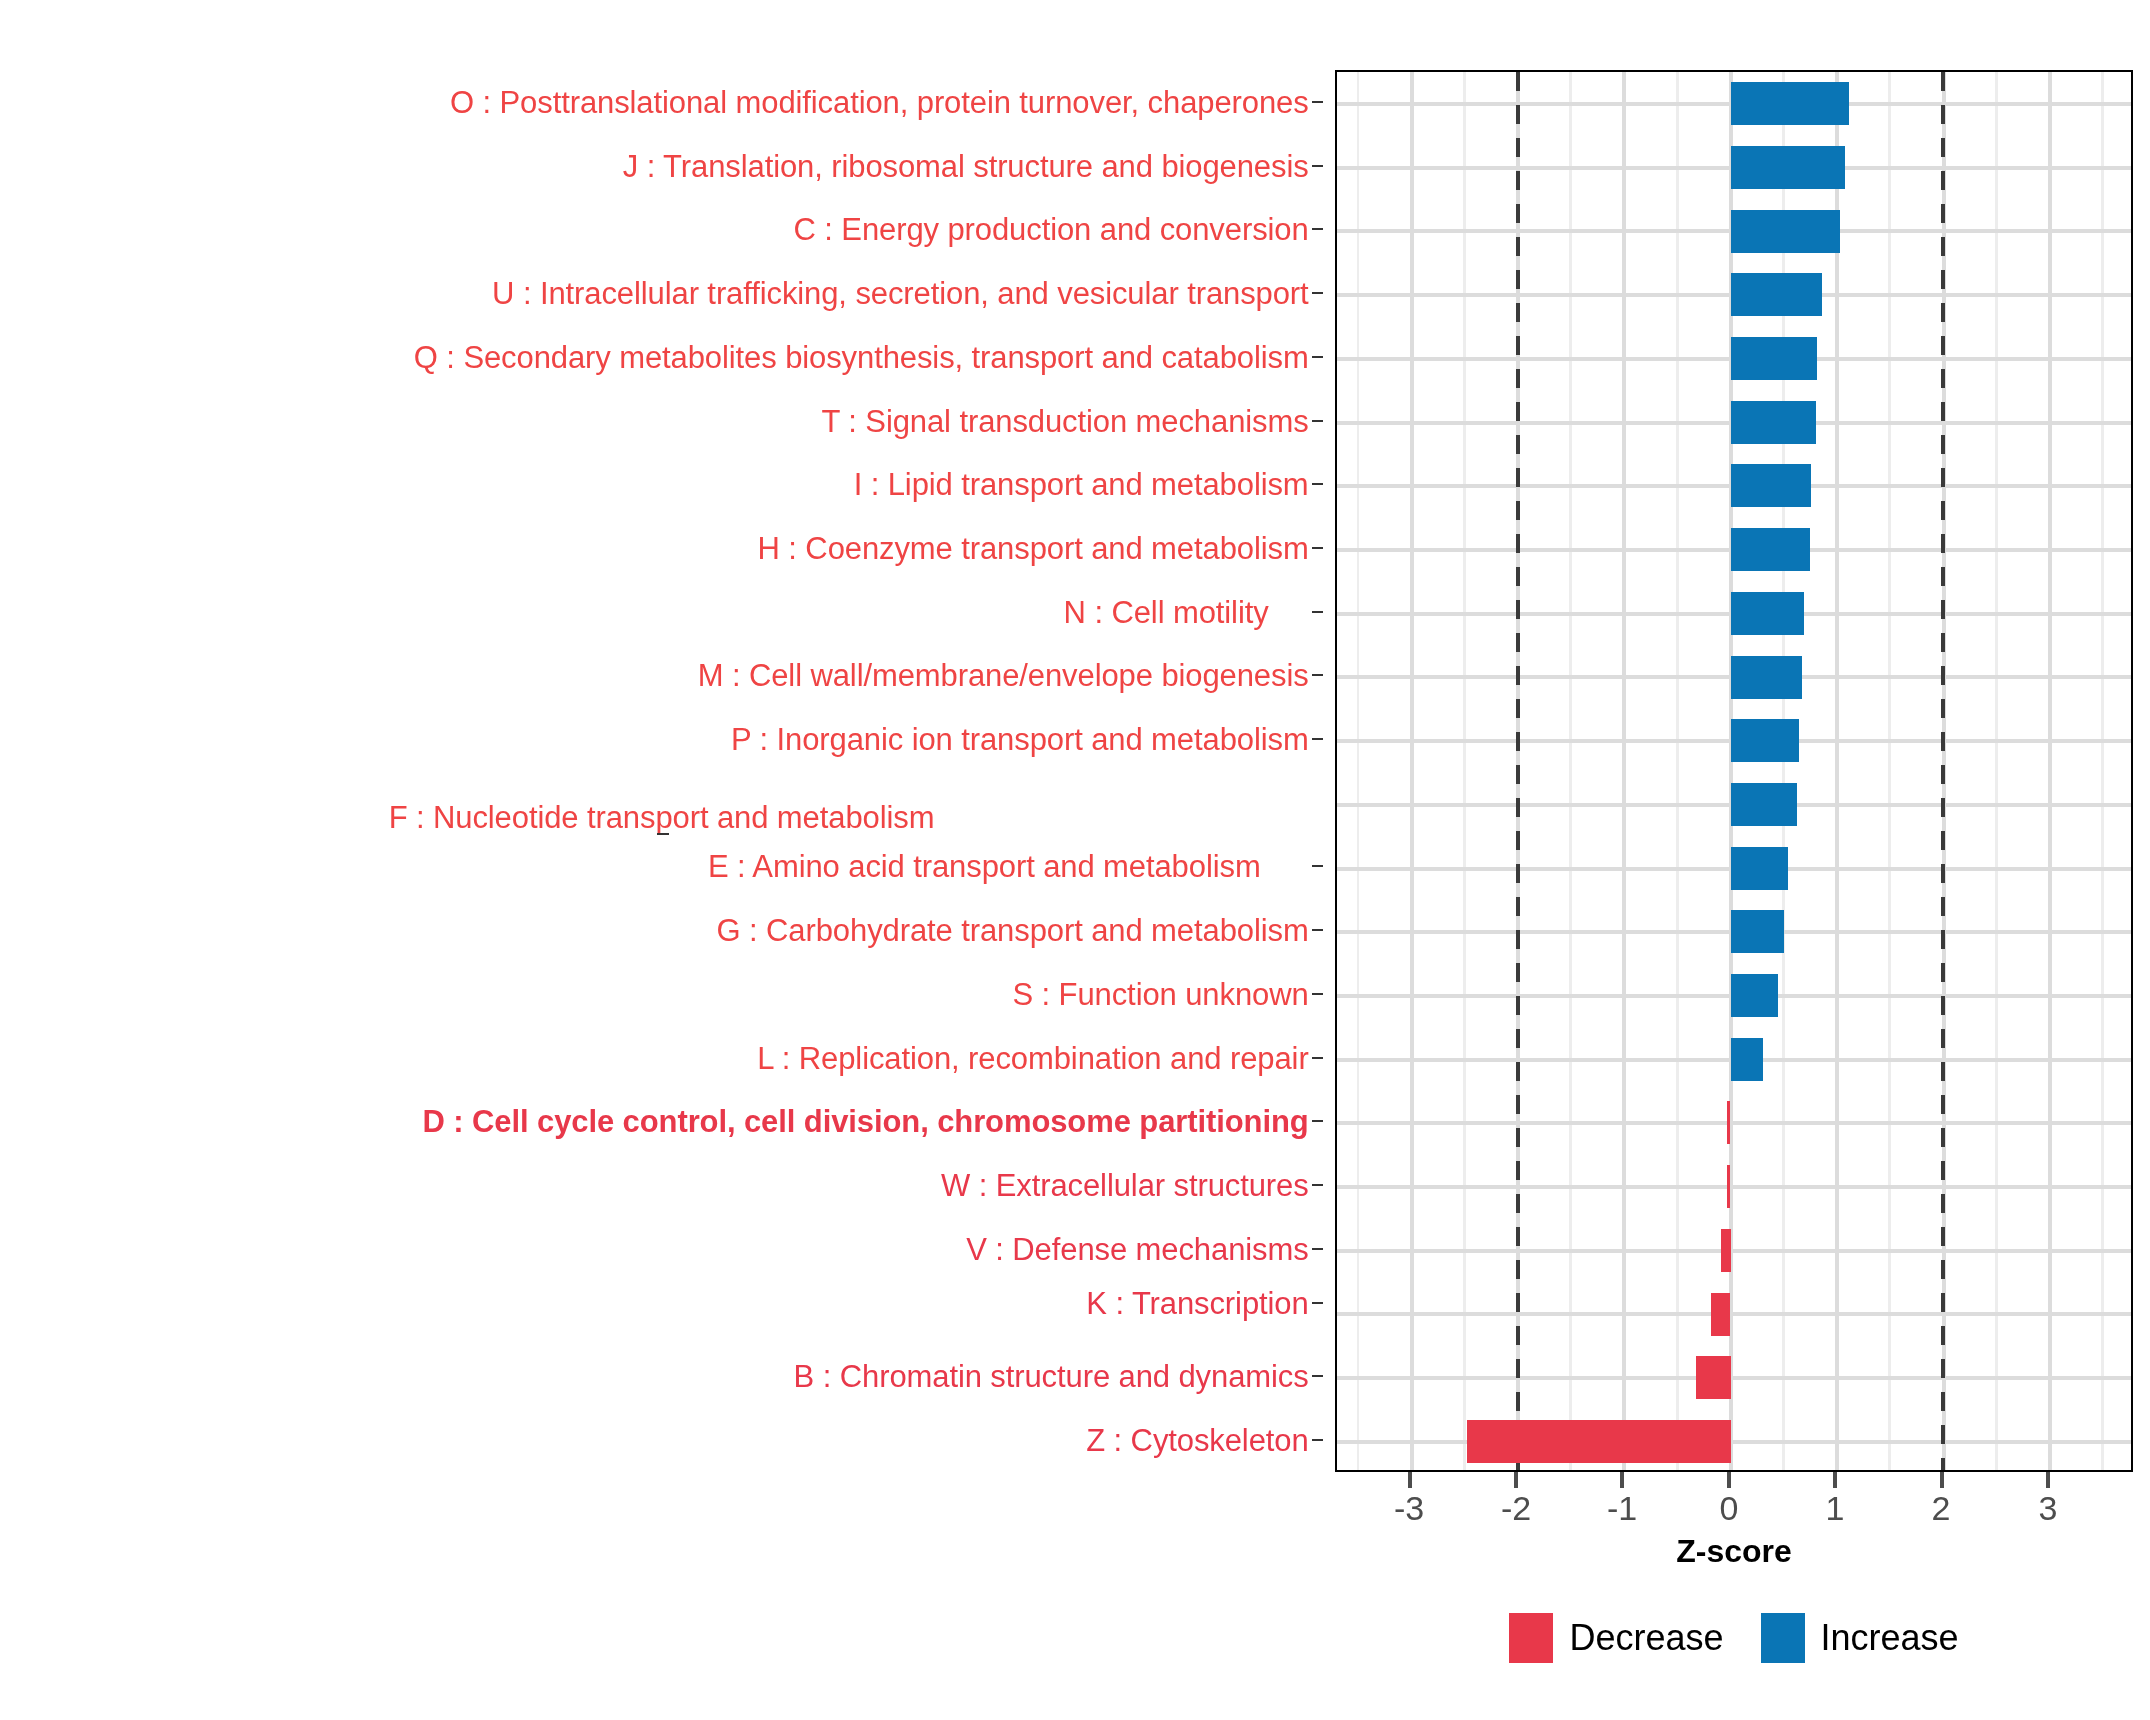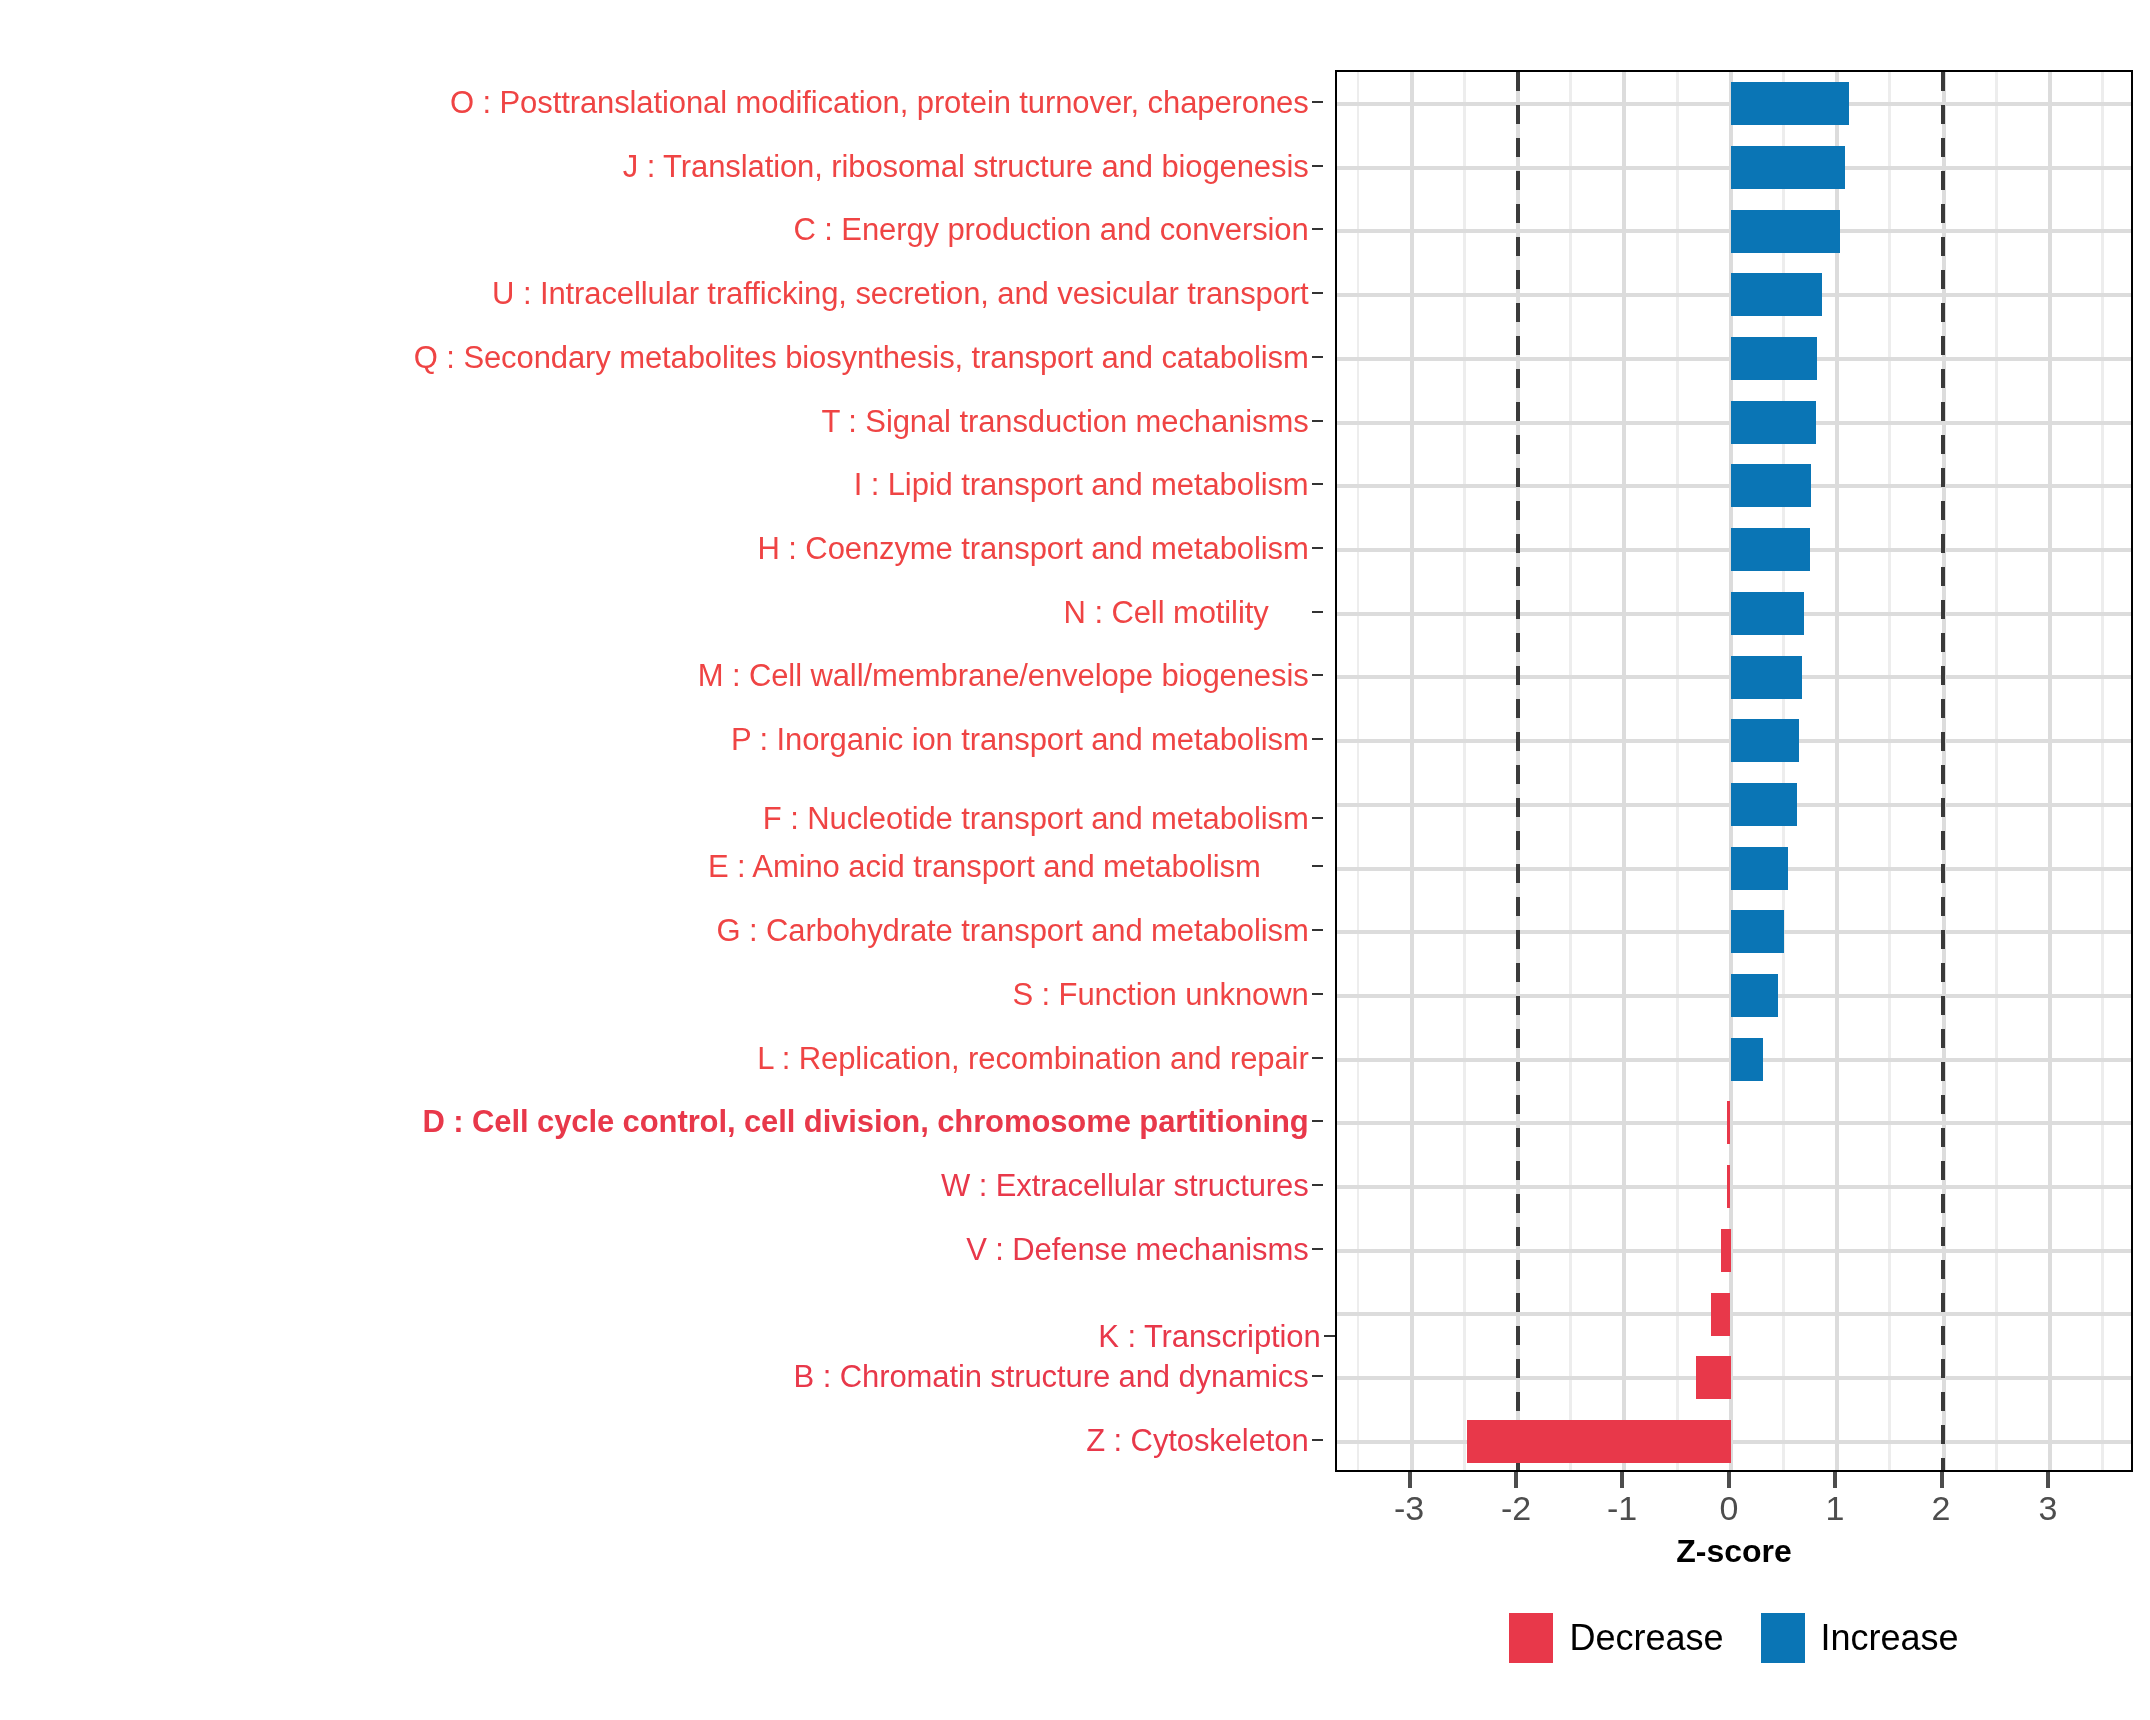--- a/index.html
+++ b/index.html
@@ -157,21 +157,21 @@
         <span class="tickmark"></span>
       </div>
       <div class="cat-row" style="top: 573px; height: 64px;">
         <span class="cat-label inc">M : Cell wall/membrane/envelope biogenesis</span>
         <span class="tickmark"></span>
       </div>
       <div class="cat-row" style="top: 637px; height: 64px;">
         <span class="cat-label inc">P : Inorganic ion transport and metabolism</span>
         <span class="tickmark"></span>
       </div>
-      <div class="cat-row" style="top: 716px; height: 64px;">
+      <div class="cat-row" style="top: 701px; height: 64px; flex-direction: column;">
         <span class="cat-label inc">F : Nucleotide transport and metabolism</span>
         <span class="tickmark"></span>
       </div>
       <div class="cat-row" style="top: 764px; height: 64px; gap: 48px;">
         <span class="cat-label inc">E : Amino acid transport and metabolism</span>
         <span class="tickmark"></span>
       </div>
       <div class="cat-row" style="top: 828px; height: 64px;">
         <span class="cat-label inc">G : Carbohydrate transport and metabolism</span>
         <span class="tickmark"></span>
@@ -189,21 +189,21 @@
         <span class="tickmark"></span>
       </div>
       <div class="cat-row" style="top: 1083px; height: 64px;">
         <span class="cat-label dec">W : Extracellular structures</span>
         <span class="tickmark"></span>
       </div>
       <div class="cat-row" style="top: 1147px; height: 64px;">
         <span class="cat-label dec">V : Defense mechanisms</span>
         <span class="tickmark"></span>
       </div>
-      <div class="cat-row" style="top: 1234px; height: 64px; margin-left: 12px;">
+      <div class="cat-row" style="top: 1201px; height: 64px;">
         <span class="cat-label dec">K : Transcription</span>
         <span class="tickmark"></span>
       </div>
       <div class="cat-row" style="top: 1338px; height: 64px;">
         <span class="cat-label dec">Z : Cytoskeleton</span>
         <span class="tickmark"></span>
       </div>
       <div class="cat-row" style="top: 1274px; height: 64px;">
         <span class="cat-label dec">B : Chromatin structure and dynamics</span>
         <span class="tickmark"></span>

